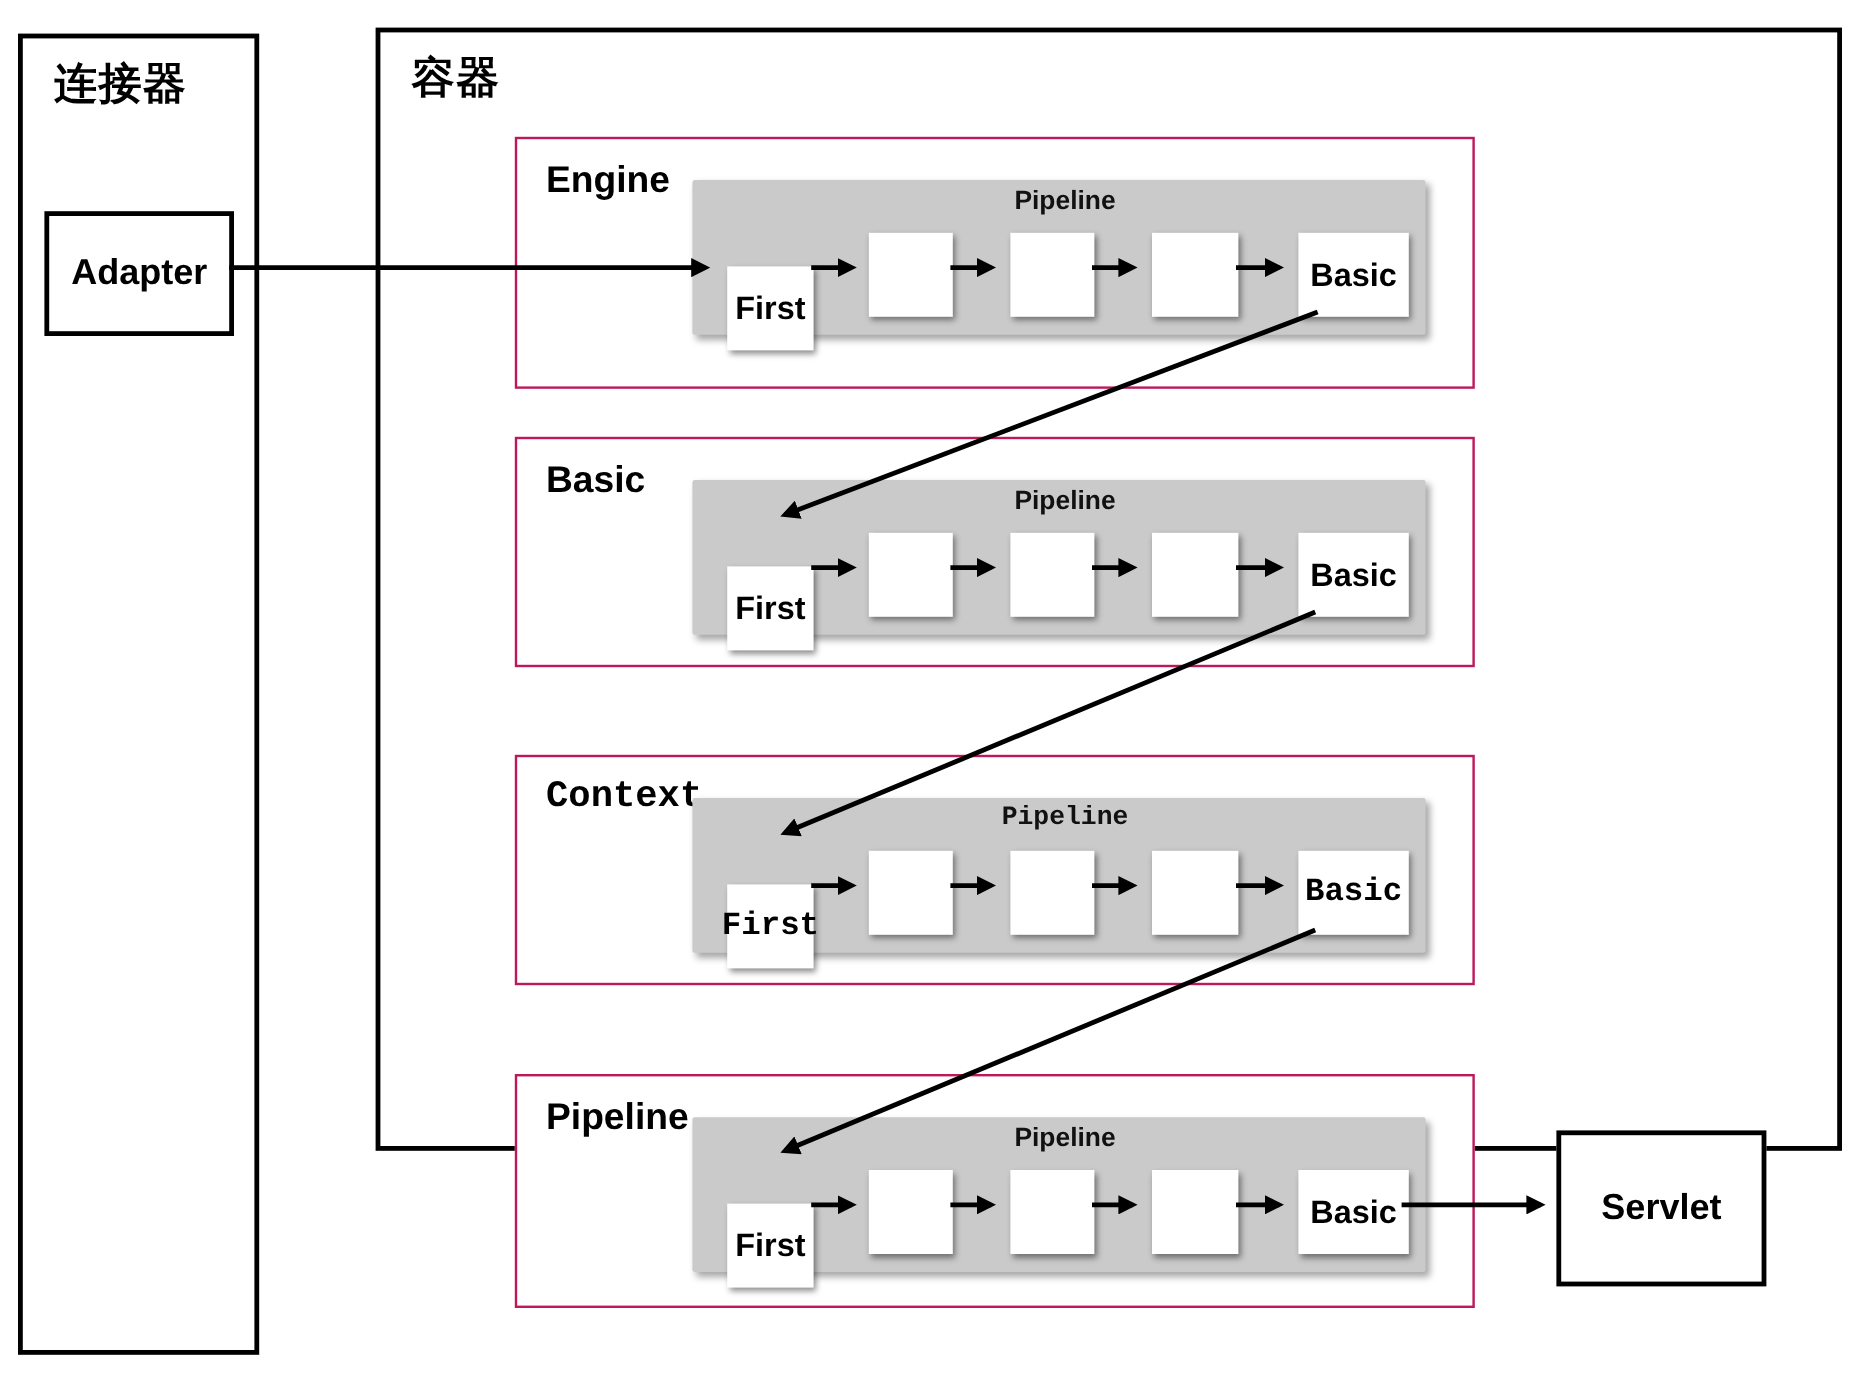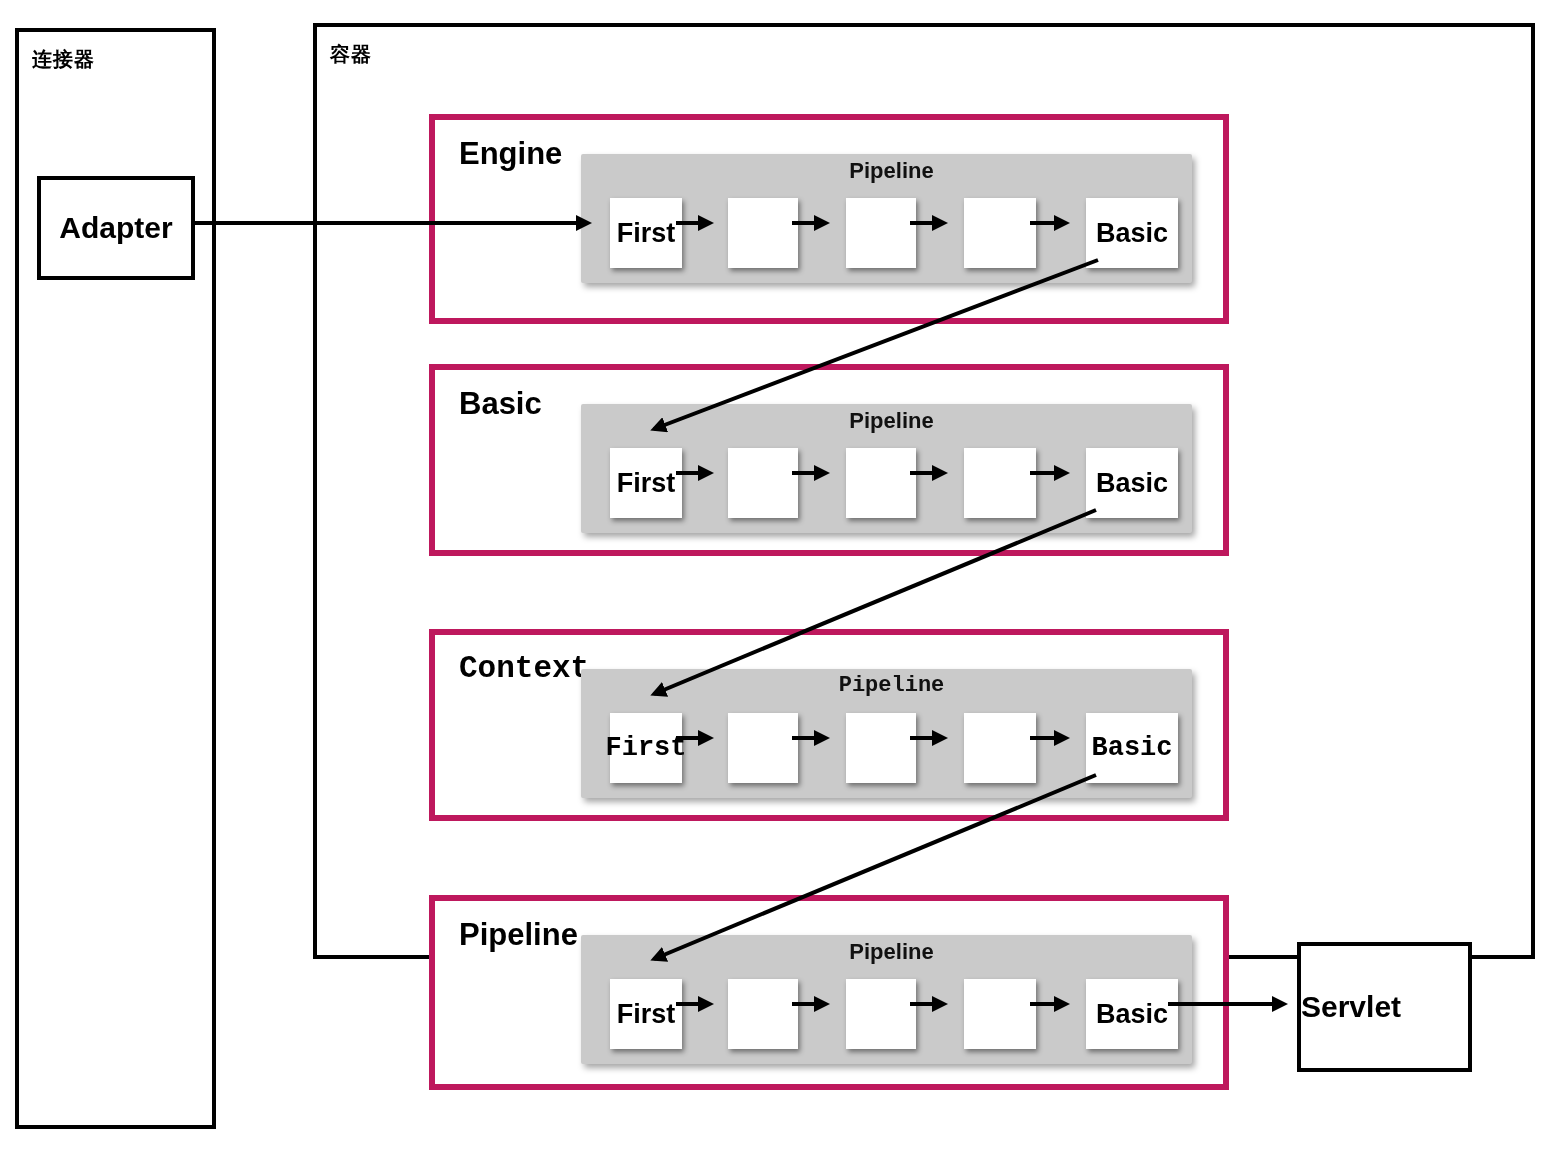--- a/index.html
+++ b/index.html
@@ -29,22 +29,22 @@
   }
   .container-box {
     position: absolute;
     left: 313px; top: 23px;
     width: 1222px; height: 936px;
     border: 4px solid #000;
     background: #fff;
   }
   .group-label {
     position: absolute;
-    left: 13px; top: 14px;
-    font-size: 20px;
+    left: 26px; top: 14px;
+    font-size: 36px;
     font-weight: bold;
     letter-spacing: 1px;
     white-space: nowrap;
   }
 
   .adapter-box {
     position: absolute;
     left: 18px; top: 144px;
     width: 158px; height: 104px;
     border: 4px solid #000;
@@ -52,30 +52,30 @@
     display: flex; align-items: center; justify-content: center;
     font-size: 30px; font-weight: bold;
   }
 
   .servlet-box {
     position: absolute;
     left: 980px; top: 915px;
     width: 175px; height: 130px;
     border: 4px solid #000;
     background: #fff;
-    display: flex; align-items: center; 
+    display: flex; align-items: center; justify-content: center;
     font-size: 30px; font-weight: bold;
   }
 
   
   .section {
     position: absolute;
     left: 112px;
     width: 800px;
-    border: 6px solid #be185d;
+    border: 2px solid #be185d;
     background: #fff;
   }
   .section-engine  { top:  87px; height: 210px; }
   .section-host    { top: 337px; height: 192px; }
   .section-context { top: 602px; height: 192px; font-family: Liberation Mono, monospace; }
   .section-wrapper { top: 868px; height: 195px; }
 
   .section-label {
     position: absolute;
     left: 24px; top: 16px;
@@ -104,21 +104,21 @@
   .valve {
     position: absolute;
     top: 44px;
     width: 70px; height: 70px;
     background: #fff;
     box-shadow: 2px 3px 5px rgba(0,0,0,0.45);
     display: flex; align-items: center; justify-content: center;
     font-size: 27px;
     font-weight: bold;
   }
-  .valve-first { left: 29px;  width: 72px; }
+  .valve-first { left: 29px;  width: 72px; margin-top: 28px; }
   .valve-e1    { left: 147px; }
   .valve-e2    { left: 265px; }
   .valve-e3    { left: 383px; width: 72px; }
   .valve-basic { left: 505px; width: 92px; }
 
   .arrow-layer {
     position: absolute;
     left: 0; top: 0;
     width: 1550px; height: 1160px;
     pointer-events: none;

